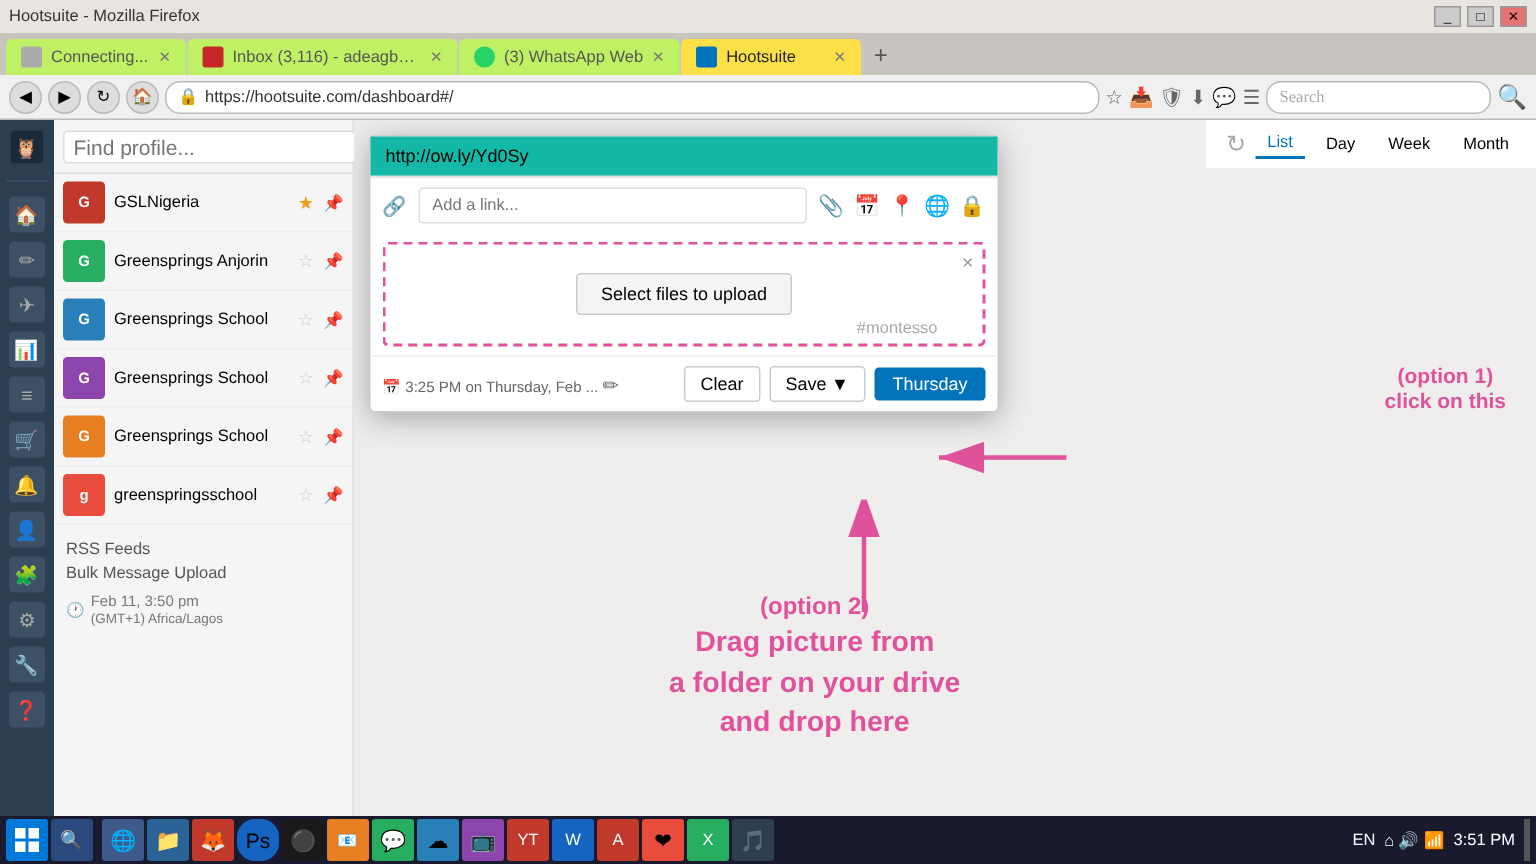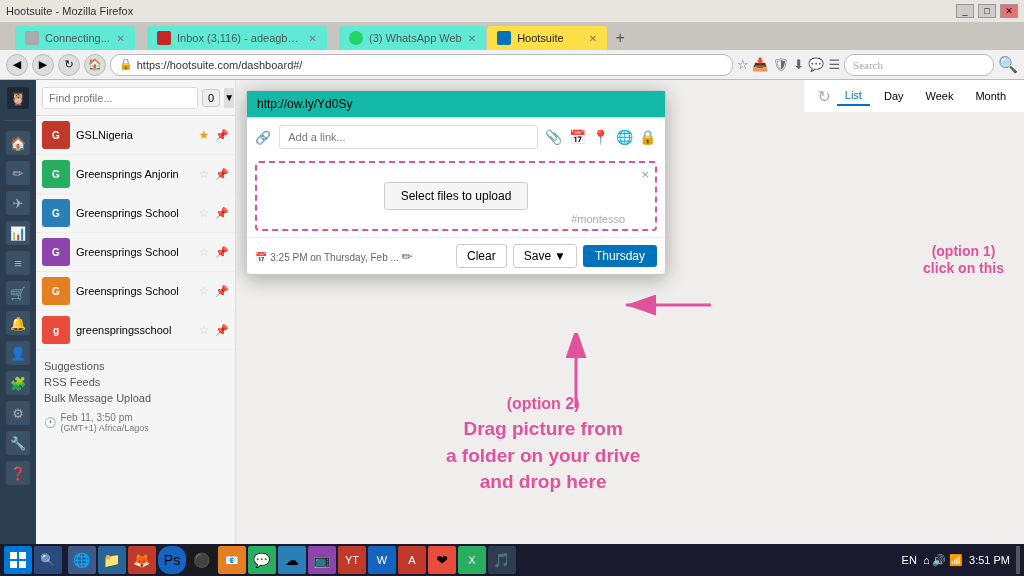--- a/index.html
+++ b/index.html
@@ -7,21 +7,21 @@
 
     
     .browser-chrome { background: #d6d6d6; width: 100%; }
     .title-bar { background: #e8e4e0; height: 22px; display: flex; align-items: center; padding: 0 6px; font-size: 11px; }
     .title-bar-controls { display: flex; gap: 4px; margin-left: auto; }
     .title-btn { width: 18px; height: 14px; border: 1px solid #999; background: #ccc; font-size: 9px; display: flex; align-items: center; justify-content: center; cursor: pointer; }
     .title-btn.close { background: #e57373; }
 
     .tab-bar { background: #c8c4c0; height: 28px; display: flex; align-items: flex-end; padding: 0 4px; gap: 1px; }
     .tab { height: 24px; padding: 0 10px; display: flex; align-items: center; gap: 6px; font-size: 11px; border-radius: 4px 4px 0 0; cursor: pointer; min-width: 120px; max-width: 180px; }
-    .tab.inactive { background: #5eead4; color: #555; margin-left: 11px; }
+    .tab.inactive { background: #bef264; color: #555; }
     .tab.active { background: #fde047; color: #222; }
     .tab .tab-favicon { width: 14px; height: 14px; background: #aaa; border-radius: 2px; flex-shrink: 0; }
     .tab .tab-label { flex: 1; overflow: hidden; white-space: nowrap; text-overflow: ellipsis; font-size: 11px; }
     .tab .tab-close { font-size: 10px; color: #777; cursor: pointer; }
     .tab-new { width: 24px; height: 24px; display: flex; align-items: center; justify-content: center; font-size: 16px; color: #555; cursor: pointer; }
 
     .address-bar { background: #f0f0f0; height: 30px; display: flex; align-items: center; padding: 0 6px; gap: 4px; border-bottom: 1px solid #bbb; }
     .nav-btn { width: 22px; height: 22px; border-radius: 50%; background: #ddd; border: 1px solid #bbb; display: flex; align-items: center; justify-content: center; font-size: 11px; cursor: pointer; }
     .url-bar { flex: 1; height: 22px; border: 1px solid #bbb; border-radius: 10px; background: white; padding: 0 8px; font-size: 11px; display: flex; align-items: center; }
     .search-bar { width: 150px; height: 22px; border: 1px solid #bbb; border-radius: 10px; background: white; padding: 0 8px; font-size: 11px; display: flex; align-items: center; }
@@ -31,21 +31,21 @@
     
     .main-layout { display: flex; width: 100%; height: calc(576px - 80px); }
 
     
     .left-sidebar { width: 36px; background: #2c3e50; display: flex; flex-direction: column; align-items: center; padding: 6px 0; gap: 6px; }
     .sidebar-icon { width: 24px; height: 24px; background: #3d5166; border-radius: 3px; display: flex; align-items: center; justify-content: center; color: #aaa; font-size: 13px; cursor: pointer; }
 
     
     .profile-panel { width: 200px; background: #f5f5f5; border-right: 1px solid #ddd; }
     .profile-search { height: 36px; border-bottom: 1px solid #ddd; display: flex; align-items: center; padding: 0 6px; gap: 4px; }
-    .profile-search input { flex: 1; border: 1px solid #ddd; border-radius: 3px; padding: 2px 6px; font-size: 11px; height: 22px; }
+    .profile-search input { flex: 1; border: 1px solid #ddd; border-radius: 3px; padding: 2px 6px; font-size: 14px; height: 22px; }
     .profile-count { background: #eee; border: 1px solid #ccc; border-radius: 3px; padding: 2px 5px; font-size: 11px; }
     .profile-dropdown { width: 20px; height: 20px; background: #ddd; display: flex; align-items: center; justify-content: center; font-size: 10px; cursor: pointer; }
     .profile-list { overflow-y: auto; }
     .profile-item { display: flex; align-items: center; padding: 5px 6px; gap: 6px; border-bottom: 1px solid #eee; cursor: pointer; }
     .profile-avatar { width: 28px; height: 28px; border-radius: 3px; flex-shrink: 0; }
     .profile-name { flex: 1; font-size: 11px; overflow: hidden; white-space: nowrap; text-overflow: ellipsis; }
     .profile-star { font-size: 12px; cursor: pointer; }
     .profile-pin { font-size: 11px; color: #aaa; }
 
     .sidebar-bottom { margin-top: auto; padding: 8px; font-size: 11px; color: #555; }
@@ -207,21 +207,20 @@
       </div>
       <div class="profile-item">
         <div class="profile-avatar" style="background:#e74c3c;display:flex;align-items:center;justify-content:center;color:white;font-size:10px;font-weight:bold;">g</div>
         <span class="profile-name">greenspringsschool</span>
         <span class="profile-star" style="color:#ccc;">☆</span>
         <span class="profile-pin" style="color:#ddd;">📌</span>
       </div>
     </div>
 
     <div class="sidebar-bottom">
-      <span class="sidebar-link">Suggestions</span>
       <span class="sidebar-link">RSS Feeds</span>
       <span class="sidebar-link">Bulk Message Upload</span>
       <div class="sidebar-time">
         <span>🕐</span>
         <div>
           <div>Feb 11, 3:50 pm</div>
           <div style="font-size:9px;">(GMT+1) Africa/Lagos</div>
         </div>
       </div>
     </div>

